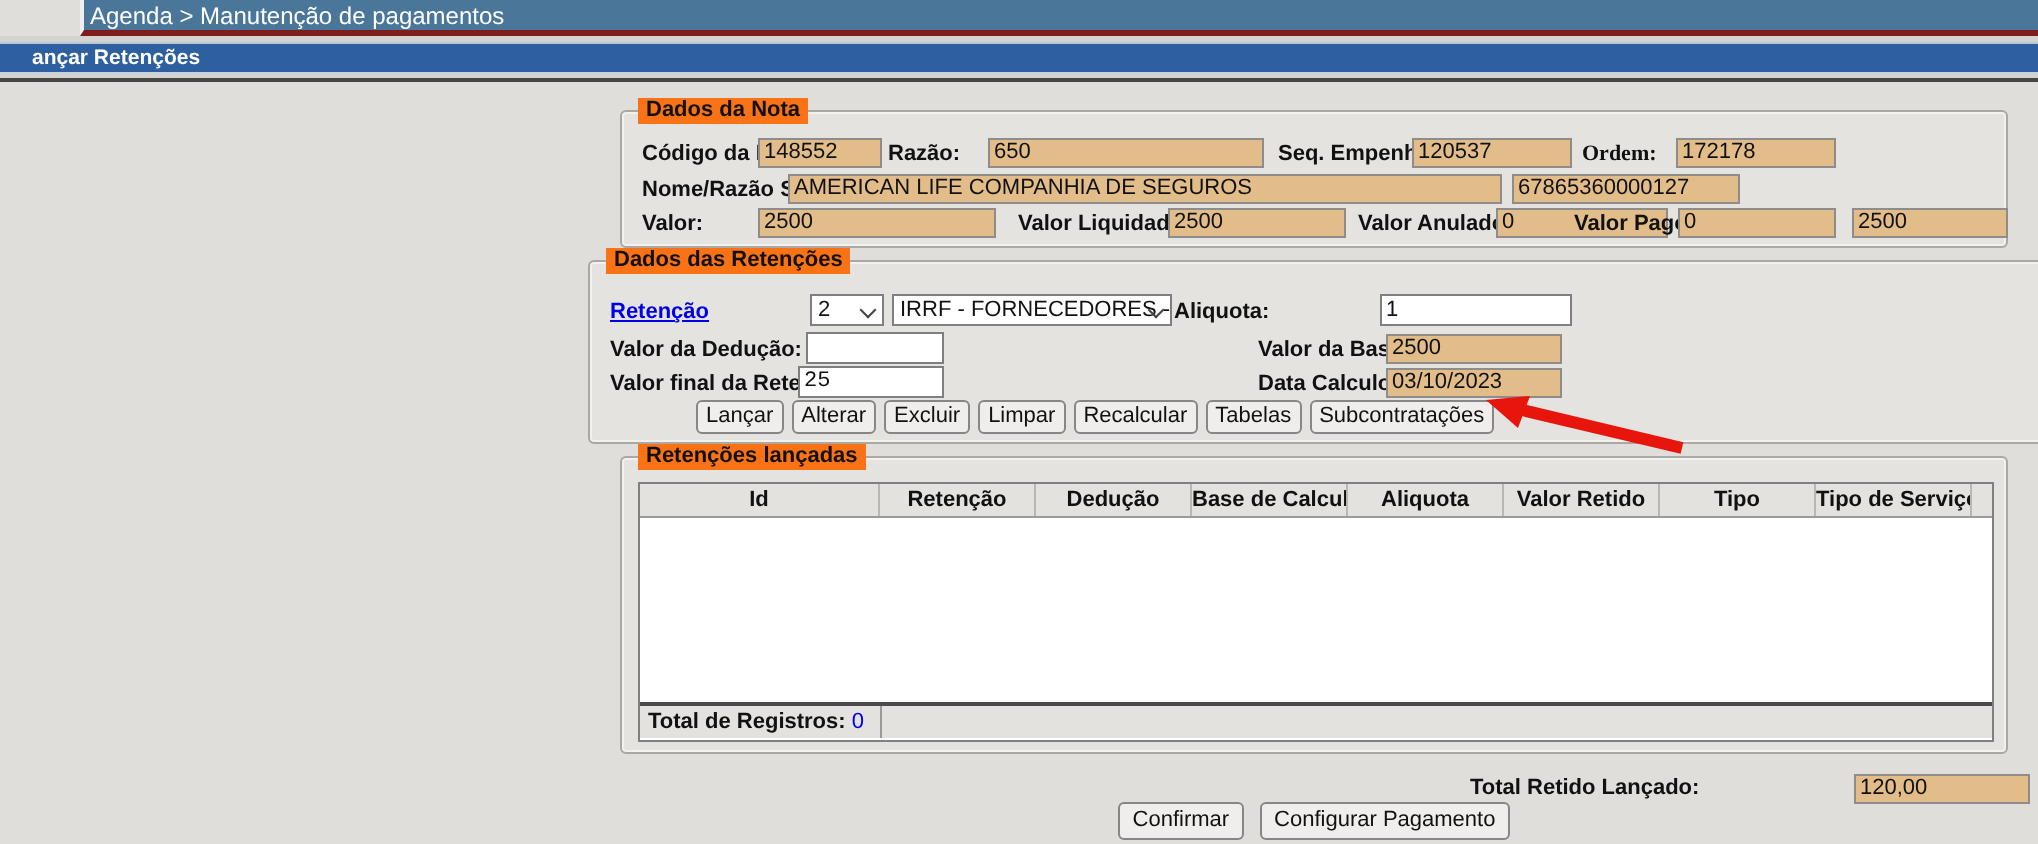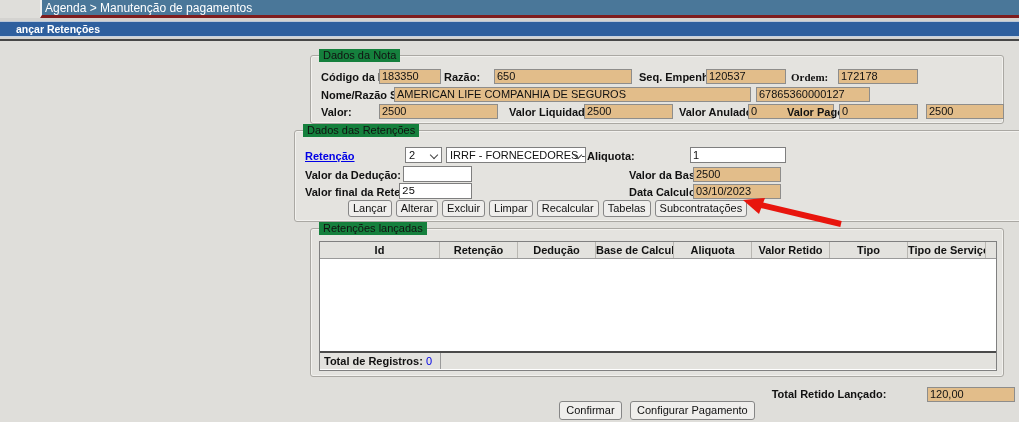--- a/index.html
+++ b/index.html
@@ -13,22 +13,22 @@
   .strip1 { position:absolute; left:0; top:18px; width:1019px; height:3px; background:#d4d3d0; }
   .bar2 { position:absolute; left:0; top:21px; width:1019px; height:16px;
           background:#2e5f9e; border-top:1px solid #b9c6d8; border-bottom:1px solid #c6d2e2;
           color:#ffffff; font-size:10.5px; font-weight:bold; line-height:15px; padding-left:16px; }
   .strip2 { position:absolute; left:0; top:37px; width:1019px; height:2px; background:#d4d3d0; }
   .darkline { position:absolute; left:0; top:39px; width:1019px; height:2px; background:#474747; }
 
   
   .fs { position:absolute; background:#e4e3df; border:1px solid #aaa8a3; border-radius:3px;
         box-shadow:inset 0 0 0 1px #f2f1ee; }
-  .legend { position:absolute; top:-7px; left:8px; background:#15803d; padding:0 4px;
-            font-size:11px; font-weight:normal; color:#111; line-height:13px; white-space:nowrap; }
+  .legend { position:absolute; top:-7px; left:8px; background:#f97316; padding:0 4px;
+            font-size:11px; font-weight:bold; color:#111; line-height:13px; white-space:nowrap; }
 
   .lbl { position:absolute; font-size:11px; font-weight:bold; color:#111; white-space:nowrap; line-height:14px; }
   .tanbox { position:absolute; height:15px; background:#e2bd8a; border:1px solid #8e8d8b;
             font-size:11px; color:#111; line-height:13px; padding:0 2px; overflow:hidden; white-space:nowrap; }
   .wbox { position:absolute; height:16px; background:#ffffff; border:1px solid #7f7f7f;
           font-size:11px; color:#111; padding:0 2px; font-family:"Liberation Sans", sans-serif; }
   .selbox { position:absolute; height:16px; background:#ffffff; border:1px solid #7f7f7f;
             font-size:11px; color:#111; line-height:14px; padding:0 14px 0 3px; cursor:default;
             white-space:nowrap; overflow:hidden; }
   .chev { position:absolute; right:4px; top:4px; width:6px; height:6px;
@@ -50,21 +50,21 @@
   .th + .th { border-left:1px solid #b9b7b2; }
   .tbody { height:92px; background:#ffffff; }
   .tfoot { height:18px; background:#e3e2de; border-top:2px solid #4a4a4a;
            font-size:11px; line-height:16px; padding-left:4px; }
   .tfoot .grp { display:inline-block; padding-right:8px; border-right:1px solid #9a9a9a; }
   .tfoot b { font-weight:bold; color:#111; }
   .blue { color:#0000e6; }
 
   .arrow-svg { position:absolute; left:737px; top:194px; width:115px; height:38px; z-index:10; }
 
-  .totlabel { position:absolute; left:735px; top:388px; width:188px; text-align:center;
+  .totlabel { position:absolute; left:735px; top:388px; width:188px; text-align:left;
               font-size:11px; font-weight:bold; color:#111; }
   .bottombtns { position:absolute; left:310px; top:400px; width:694px; text-align:center; }
   .bottombtns .btn { margin:0 2px; padding:2px 6px; }
 </style>
 </head>
 <body>
 
 <div class="bar1">
   <span>Agenda &gt; Manutenção de pagamentos</span>
 </div>
@@ -72,21 +72,21 @@
 <div class="bar2">
   <span>ançar Retenções</span>
 </div>
 <div class="strip2"></div>
 <div class="darkline"></div>
 
 <div class="fs" style="left:310px; top:55px; width:694px; height:69px;">
   <span class="legend">Dados da Nota</span>
 
   <span class="lbl" style="left:10px; top:14px;">Código da Nota:</span>
-  <div class="tanbox" style="left:68px; top:13px; width:62px;">183350</div>
+  <div class="tanbox" style="left:68px; top:13px; width:62px;">148552</div>
   <span class="lbl" style="left:133px; top:14px;">Razão:</span>
   <div class="tanbox" style="left:183px; top:13px; width:138px;">650</div>
   <span class="lbl" style="left:328px; top:14px;">Seq. Empenho::</span>
   <div class="tanbox" style="left:395px; top:13px; width:80px;">120537</div>
   <span class="lbl" style="left:480px; top:14px;font-family:Liberation Serif, serif;">Ordem:</span>
   <div class="tanbox" style="left:527px; top:13px; width:80px;">172178</div>
 
   <span class="lbl" style="left:10px; top:32px;">Nome/Razão Social:</span>
   <div class="tanbox" style="left:83px; top:31px; width:357px;">AMERICAN LIFE COMPANHIA DE SEGUROS</div>
   <div class="tanbox" style="left:445px; top:31px; width:114px;">67865360000127</div>

